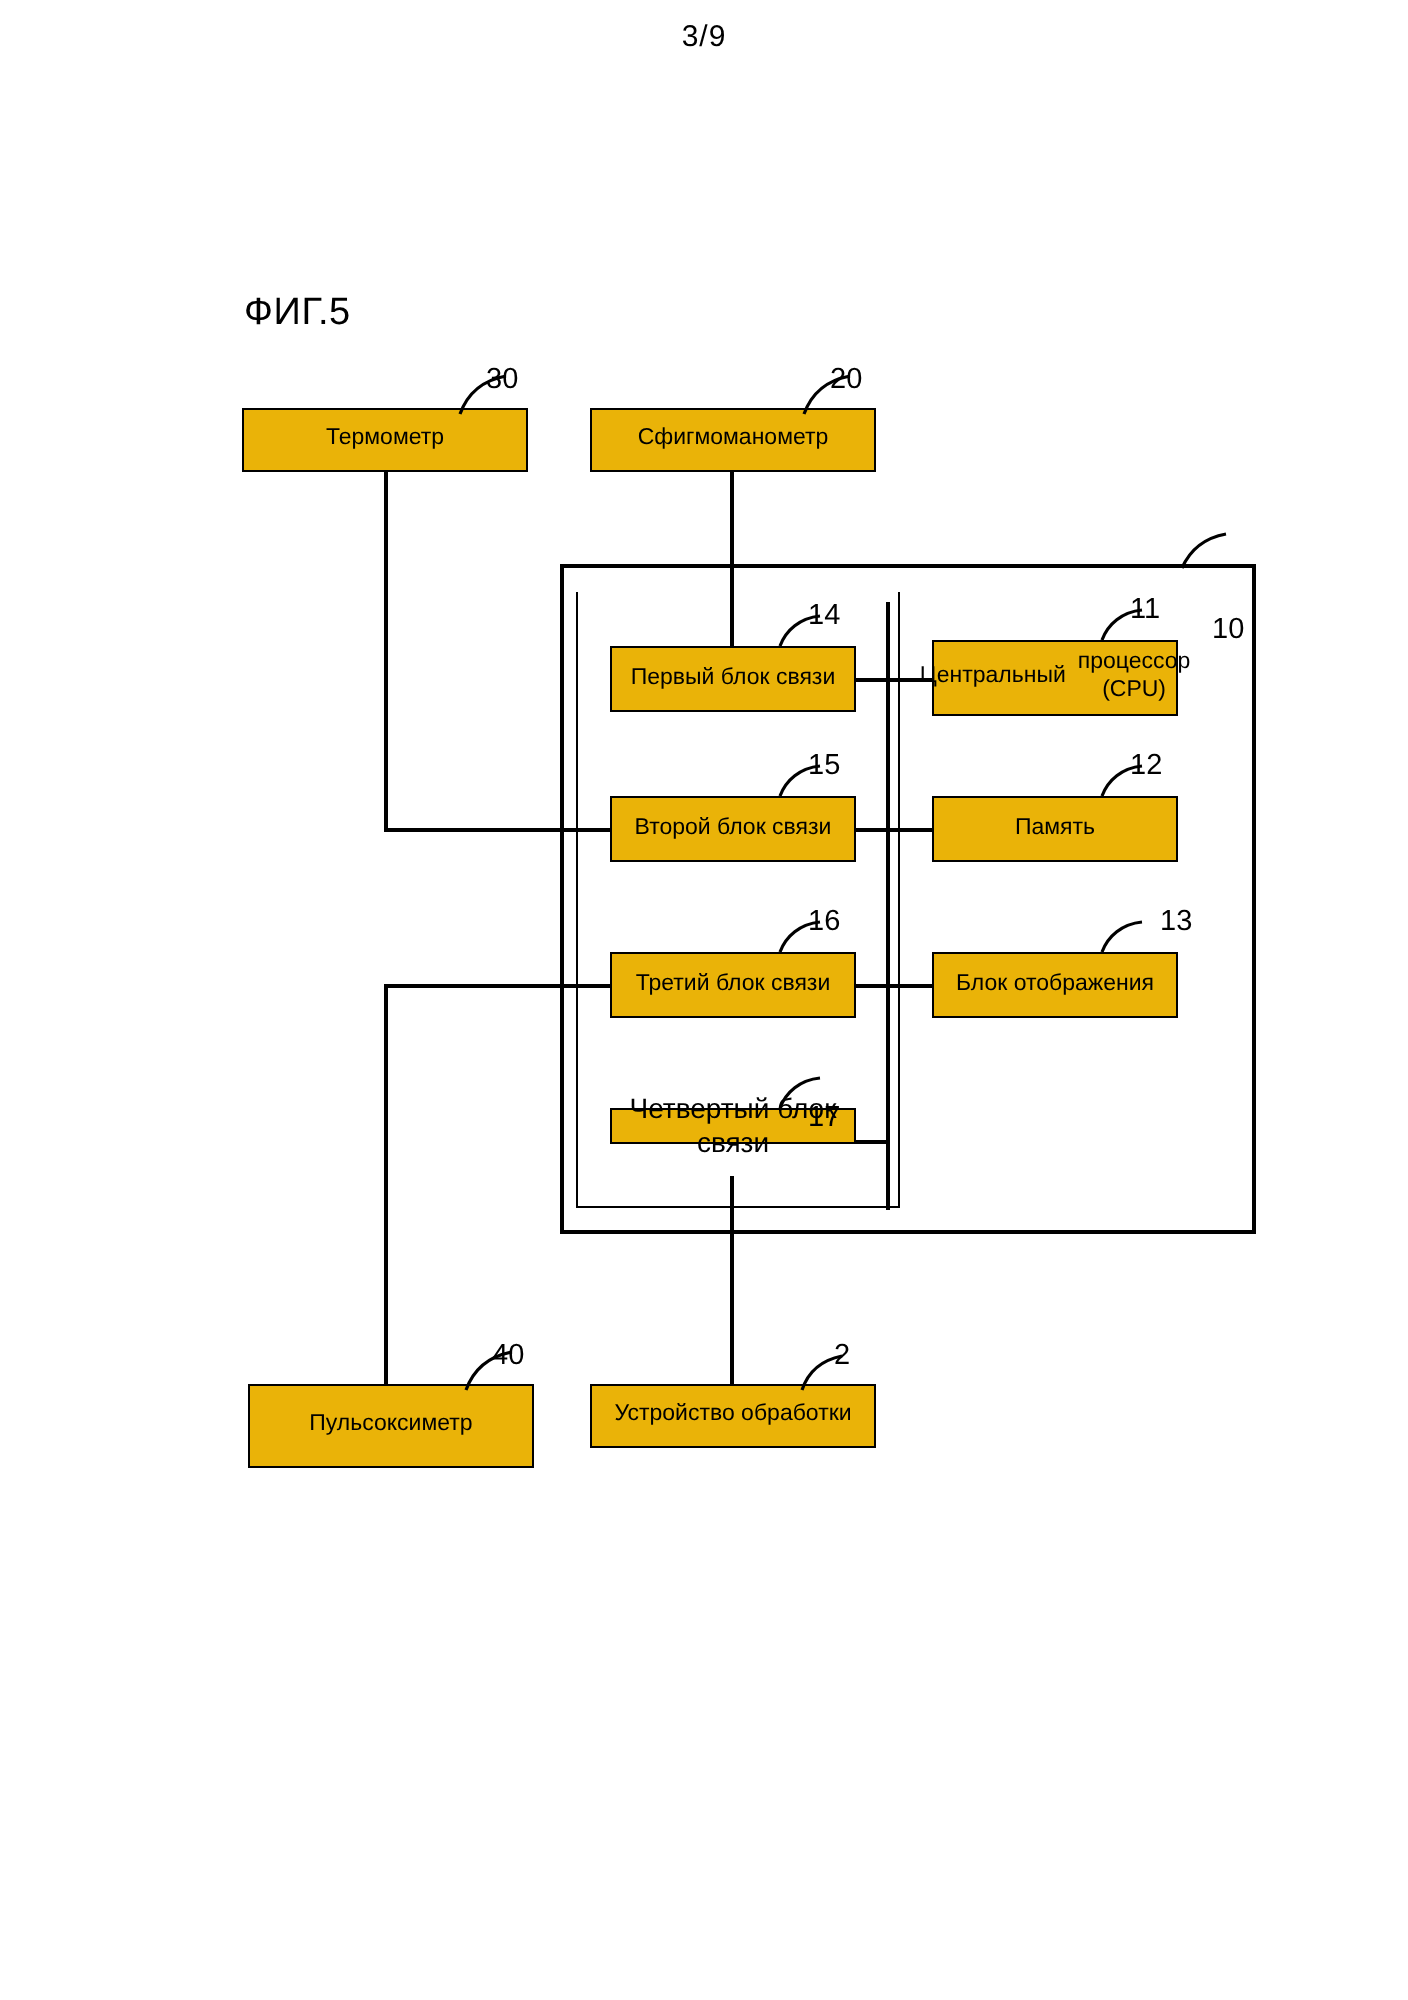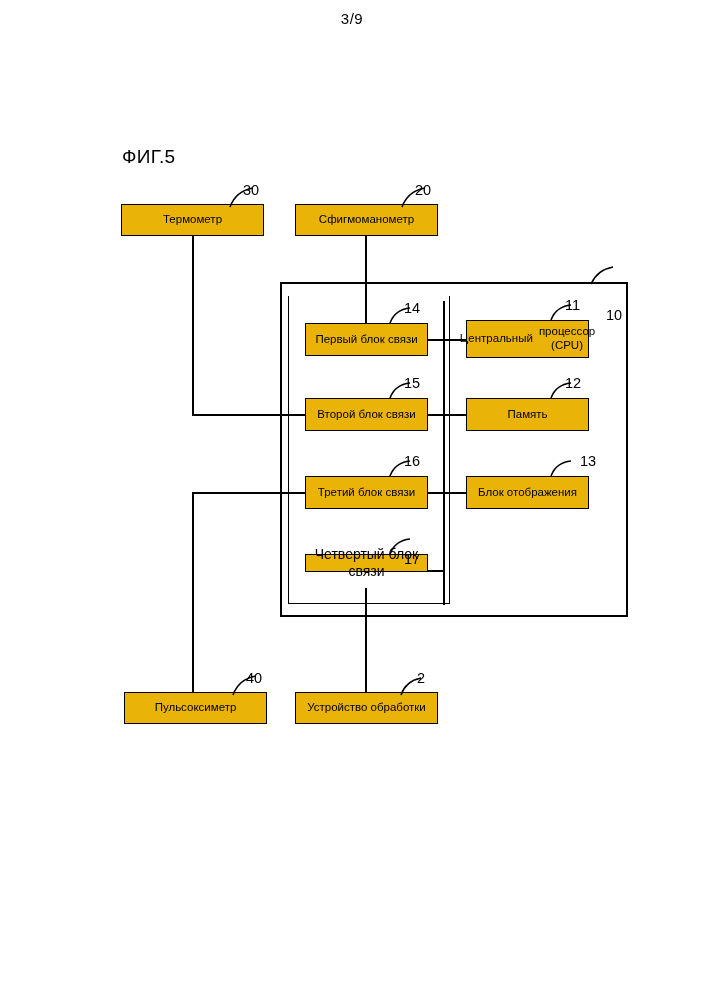--- a/index.html
+++ b/index.html
@@ -126,21 +126,21 @@
   <div class="ln h" style="left:427px; top:570px; width:18px;"></div>
 
   <div class="box" style="left:121px; top:204px; width:143px; height:32px;">
     <span class="btxt">Термометр</span>
   </div>
 
   <div class="box" style="left:295px; top:204px; width:143px; height:32px;">
     <span class="btxt">Сфигмоманометр</span>
   </div>
 
-  <div class="box" style="left:124px; top:692px; width:143px; height:32px;">
+  <div class="box" style="left:124px; top:692px; width:143px; height:42px;">
     <span class="btxt">Пульсоксиметр</span>
   </div>
 
   <div class="box" style="left:295px; top:692px; width:143px; height:32px;">
     <span class="btxt">Устройство обработки</span>
   </div>
 
   <div class="box" style="left:305px; top:323px; width:123px; height:33px;">
     <span class="btxt">Первый блок связи</span>
   </div>

